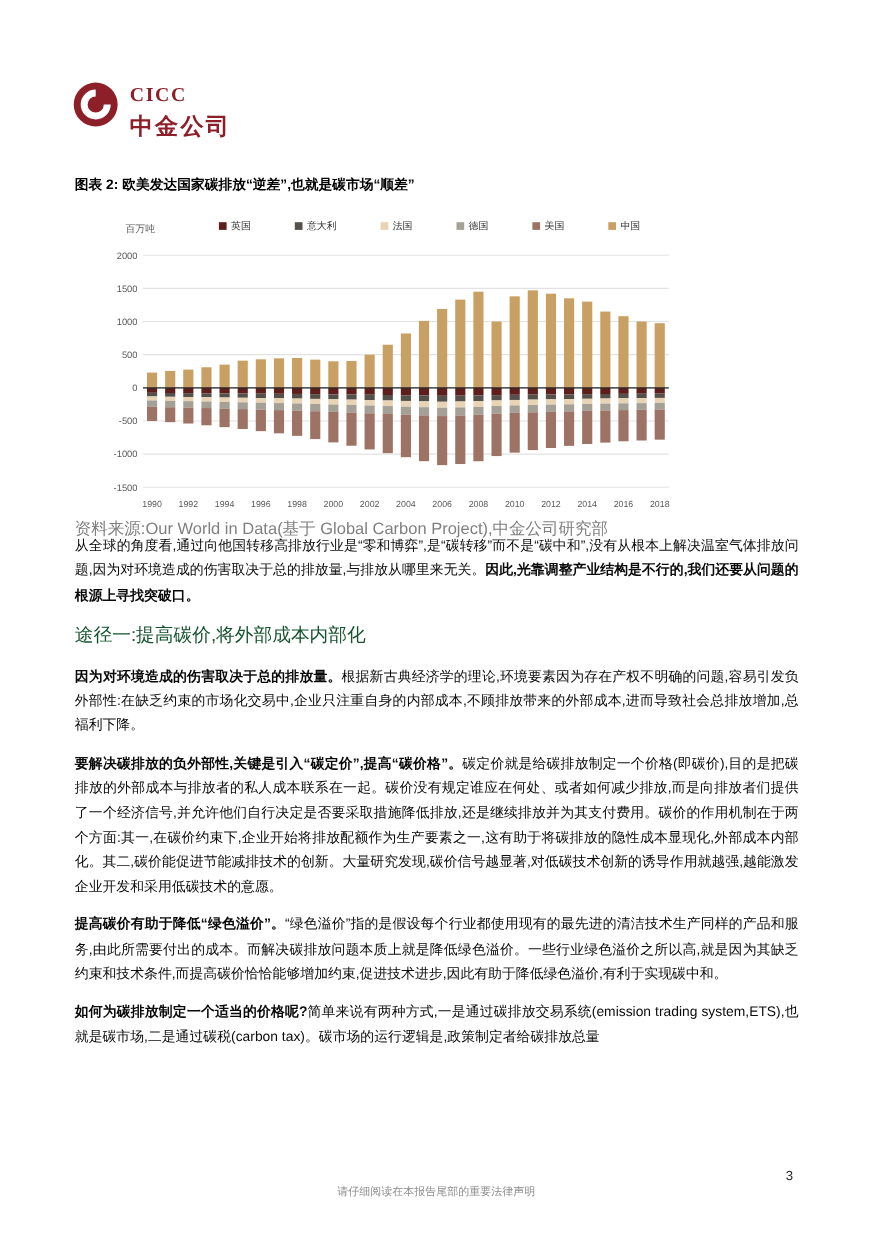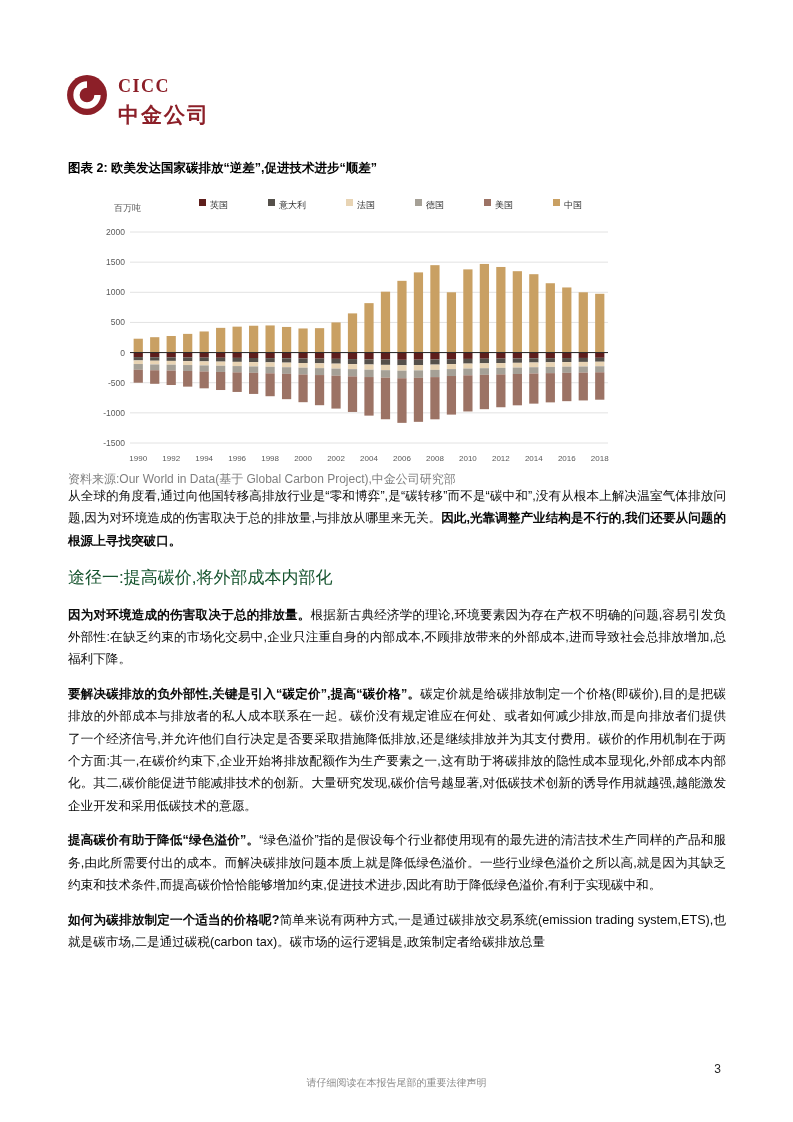--- a/index.html
+++ b/index.html
@@ -23,25 +23,25 @@
   }
   .logo-sub { font-size: 21px; font-weight: bold; color: #8c1f28; margin-top: 6px; letter-spacing: 2px; }
 
   
   .fig-title { position: absolute; left: 68px; top: 160px; font-size: 12.5px; font-weight: bold; color: #000; }
 
   .chart-block { position: absolute; left: 96px; top: 194px; width: 520px; }
   .chart-head { position: relative; height: 24px; margin-left: 12px; }
   .unit { position: absolute; left: 6px; top: 8px; font-size: 9px; color: #595959; }
   .legend { position: absolute; left: 30px; right: 0; top: 5px; display: flex; justify-content: center; gap: 13px; }
-  .legend-item { display: flex; align-items: flex-start; gap: 4px; font-size: 9px; color: #333; padding-left: 27px; }
+  .legend-item { display: flex; align-items: center; gap: 4px; font-size: 9px; color: #333; padding-left: 27px; }
   .legend-swatch { width: 7px; height: 7px; display: inline-block; }
   #chart-svg text { font-family: "Liberation Sans", "DejaVu Sans", sans-serif; }
 
-  .source { position: absolute; left: 68px; top: 471px; font-size: 12px; color: #7f7f7f; }
+  .source { position: absolute; left: 68px; top: 471px; font-size: 15px; color: #7f7f7f; }
 
   
   .body-text {
     position: absolute; left: 68px; top: 485px; width: 658px;
     font-size: 12.6px; line-height: 22.4px; text-align: justify; color: #0a0a0a;
   }
   .para { margin-bottom: 12px; }
   .bold { font-weight: bold; }
   .section-heading { font-size: 17px; font-weight: normal; margin: 15px 0 14px 0; color: #14532d; }
 
@@ -58,21 +58,21 @@
     <svg class="logo-icon" viewBox="0 0 40 40">
       <circle cx="20" cy="20" r="19" fill="#8c1f28"></circle>
       <path fill="#ffffff" d="M20 7 a13 13 0 1 0 13 13 l-6 0 a7 7 0 1 1 -7 -7 z"></path>
     </svg>
     <div class="logo-text">
       <span class="logo-brand">CICC</span>
       <span class="logo-sub">中金公司</span>
     </div>
   </div>
 
-  <div class="fig-title">图表 2: 欧美发达国家碳排放“逆差”,促进技术进步“顺差”</div>
+  <div class="fig-title">图表 2: 欧美发达国家碳排放“逆差”,也就是碳市场“顺差”</div>
 
   <div class="chart-block">
     <div class="chart-head">
       <span class="unit">百万吨</span>
       <div class="legend" id="legend">
           <span class="legend-item">
             <span class="legend-swatch" style="background: rgb(94, 30, 28);"></span>
             <span>英国</span>
           </span>
           <span class="legend-item">

